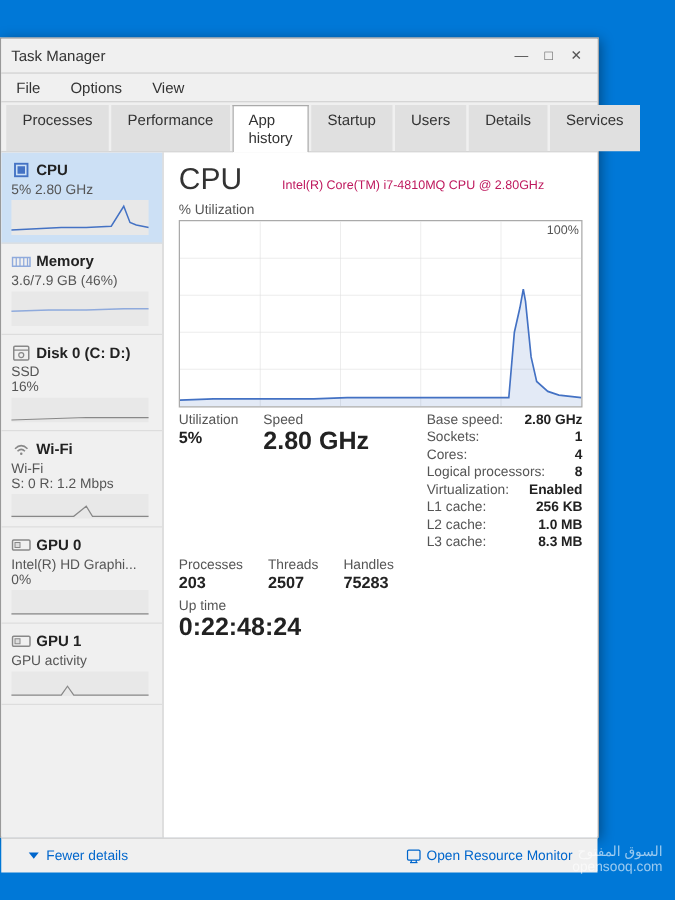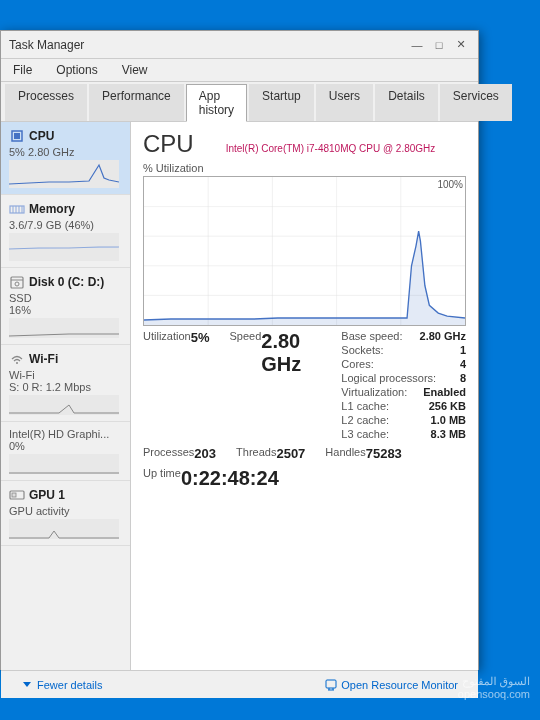--- a/index.html
+++ b/index.html
@@ -199,21 +199,21 @@
     }
 
     .graph-time {
       font-size: 10px;
       color: #555;
       margin-bottom: 8px;
     }
 
     .stat-group {
       display: flex;
-      flex-direction: row;
+      flex-direction: column;
     }
 
     .stat-label {
       font-size: 11px;
       color: #555;
     }
 
     .stat-value {
       font-size: 13px;
       font-weight: bold;
@@ -353,20 +353,27 @@
         </div>
         <span class="sidebar-item-sub">Wi-Fi</span>
         <span class="sidebar-item-sub">S: 0 R: 1.2 Mbps</span>
         <svg width="110" height="20" style="margin-top:2px;">
           <rect width="110" height="20" fill="#e8e8e8"></rect>
           <polyline points="0,18 50,18 60,10 65,18 110,18" fill="none" stroke="#888" stroke-width="1"></polyline>
         </svg>
       </div>
 
       <div class="sidebar-item">
+        <div class="sidebar-item-header">
+          <svg class="sidebar-item-icon" viewBox="0 0 16 16">
+            <rect x="1" y="4" width="14" height="8" rx="1" fill="none" stroke="#888" stroke-width="1.2"></rect>
+            <rect x="3" y="6" width="4" height="4" fill="#ddd" stroke="#888" stroke-width="0.8"></rect>
+          </svg>
+          <span class="sidebar-item-name">GPU 0</span>
+        </div>
         <span class="sidebar-item-sub">Intel(R) HD Graphi...</span>
         <span class="sidebar-item-sub">0%</span>
         <svg width="110" height="20" style="margin-top:2px;">
           <rect width="110" height="20" fill="#e8e8e8"></rect>
           <polyline points="0,19 110,19" fill="none" stroke="#888" stroke-width="1"></polyline>
         </svg>
       </div>
 
       <div class="sidebar-item">
         <div class="sidebar-item-header">

